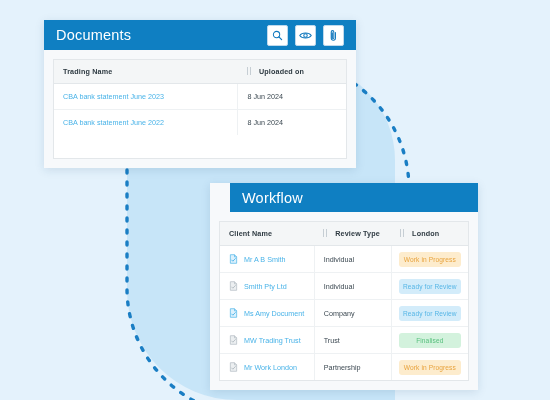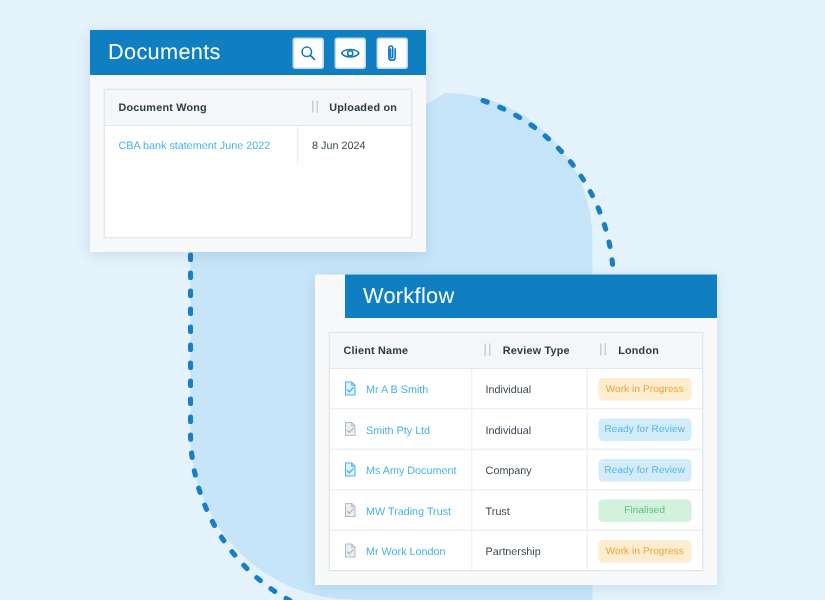--- a/index.html
+++ b/index.html
@@ -123,23 +123,23 @@
   tbody td:last-child { border-right: none; }
 
   .doc-link {
     color: #49b3e8;
     text-decoration: none;
     font-size: 7.2px;
   }
 
   
   #documents-panel {
-    left: 60px;
+    left: 44px;
     top: 20px;
-    width: 224px;
+    width: 312px;
     z-index: 4;
   }
   #documents-panel .panel-header { height: 30px; }
   #documents-panel .table-card { height: 100px; }
 
   
   #workflow-panel {
     left: 210px;
     top: 183px;
     width: 268px;
@@ -217,28 +217,34 @@
 
   <div class="table-card">
     <table>
       <colgroup>
           <col style="width:63%">
           <col style="width:37%">
         </colgroup>
       <thead>
         <tr>
           <th>
-            <span>Document Wong</span>
+            <span>Trading Name</span>
           </th>
           <th>
             <span class="grip"></span><span>Uploaded on</span>
           </th>
         </tr>
       </thead>
       <tbody>
+        <tr>
+          <td>
+            <a class="doc-link" href="#">CBA bank statement  June 2023</a>
+          </td>
+          <td>8 Jun 2024</td>
+        </tr>
         <tr>
           <td>
             <a class="doc-link" href="#">CBA bank statement  June 2022</a>
           </td>
           <td>8 Jun 2024</td>
         </tr>
       </tbody>
     </table>
   </div>
 </section>

